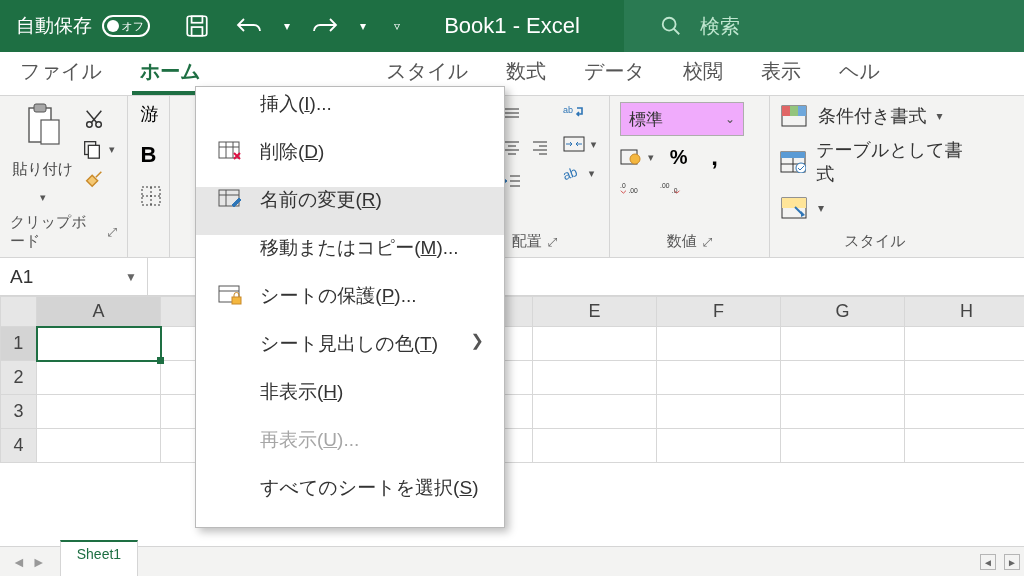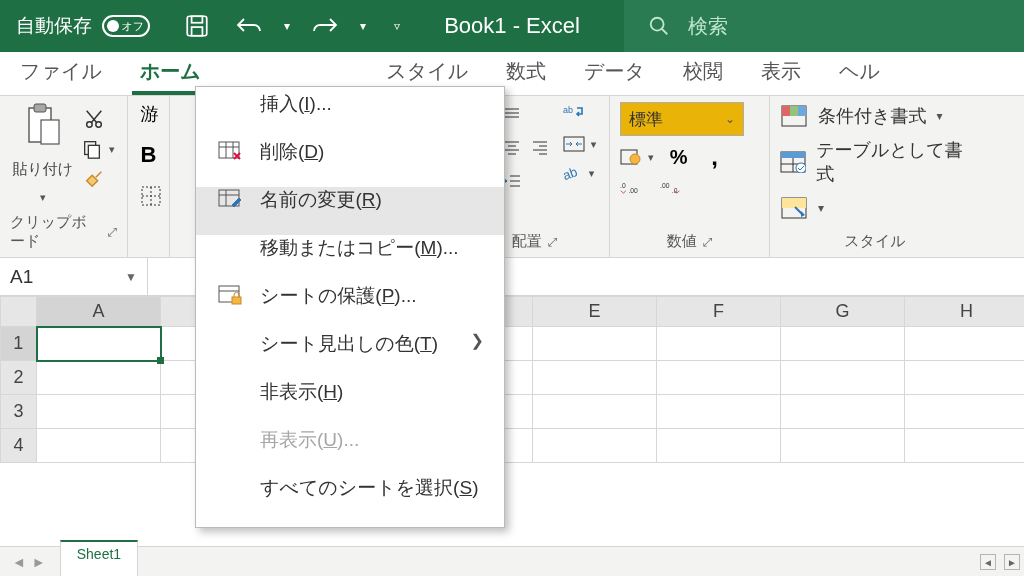--- a/index.html
+++ b/index.html
@@ -25,21 +25,21 @@
   }
   .autosave-toggle::before {
     content: ''; position: absolute; left: 3px; width: 12px; height: 12px;
     border-radius: 50%; background: #fff;
   }
   .qat { display: flex; align-items: center; gap: 18px; margin-left: 30px; }
   .qat-btn { width: 34px; height: 34px; display: flex; align-items: center; justify-content: center; }
   .title-text { position: absolute; left: 50%; transform: translateX(-50%); font-size: 22px; }
   .searchbox {
     position: absolute; right: 0; top: 0; height: 52px; width: 400px;
-    background: #2a7a52; display: flex; align-items: center; padding-left: 24px; gap: 18px;
+    background: #2a7a52; display: flex; align-items: center; padding-left: 36px; gap: 18px;
     color: #bfe6cf; font-size: 20px;
   }
 
   
   .tabs {
     height: 44px; display: flex; align-items: flex-end; gap: 22px; padding: 0 12px;
     border-bottom: 1px solid #d5d5d5;
   }
   .tab { font-size: 20px; color: #555; padding: 8px 8px 10px 8px; cursor: pointer; }
   .tab.active { color: #1e6f43; border-bottom: 4px solid #1e6f43; padding-bottom: 6px; font-weight: 600; }
@@ -58,21 +58,21 @@
   .dialog-launcher { font-size: 12px; color: #666; }
 
   .big-btn { display: flex; flex-direction: column; align-items: center; gap: 12px; font-size: 15px; color: #444; }
   .ico { width: 26px; height: 26px; display: flex; align-items: center; justify-content: center; position: relative; }
   .ico.sm { width: 22px; height: 22px; }
 
   .row { display: flex; align-items: center; gap: 6px; }
   .col { display: flex; flex-direction: column; gap: 6px; }
 
   .number-select {
-    height: 28px; width: 124px; border: 1px solid #adadad; background: #eab308;
+    height: 28px; width: 124px; border: 1px solid #adadad; background: #f0abfc;
     display: flex; align-items: center; justify-content: space-between; padding: 16px 8px;
     font-size: 17px; color: #333;
   }
 
   .styles-list { display: flex; flex-direction: column; gap: 8px; }
   .style-item { display: flex; align-items: center; gap: 10px; font-size: 18px; color: #333; }
   .style-item .ico { width: 28px; height: 28px; }
 
   
   .fx-row { height: 38px; display: flex; align-items: center; border-bottom: 1px solid #d5d5d5; }

